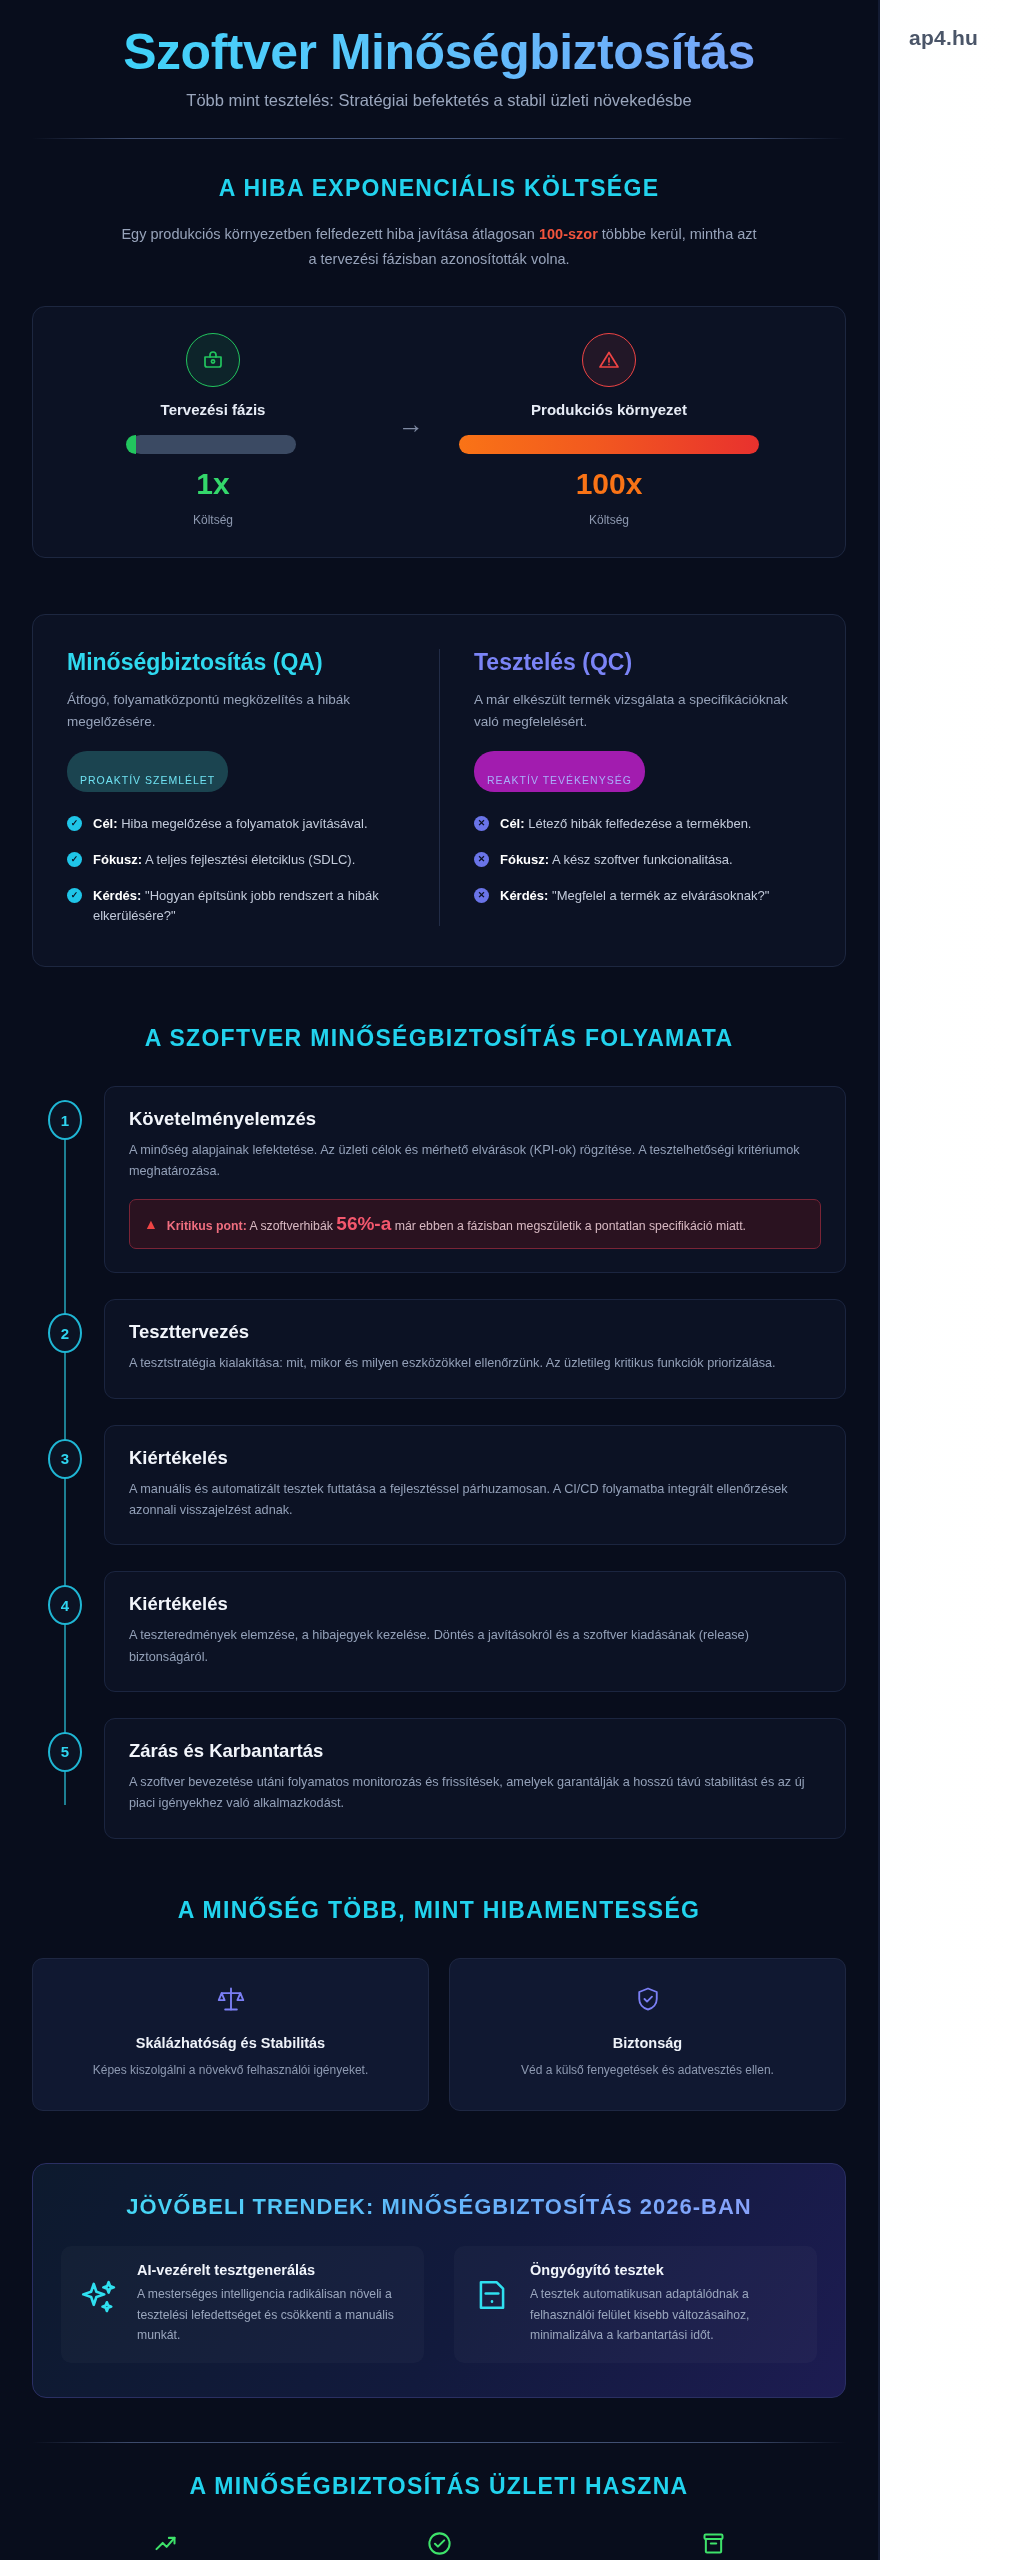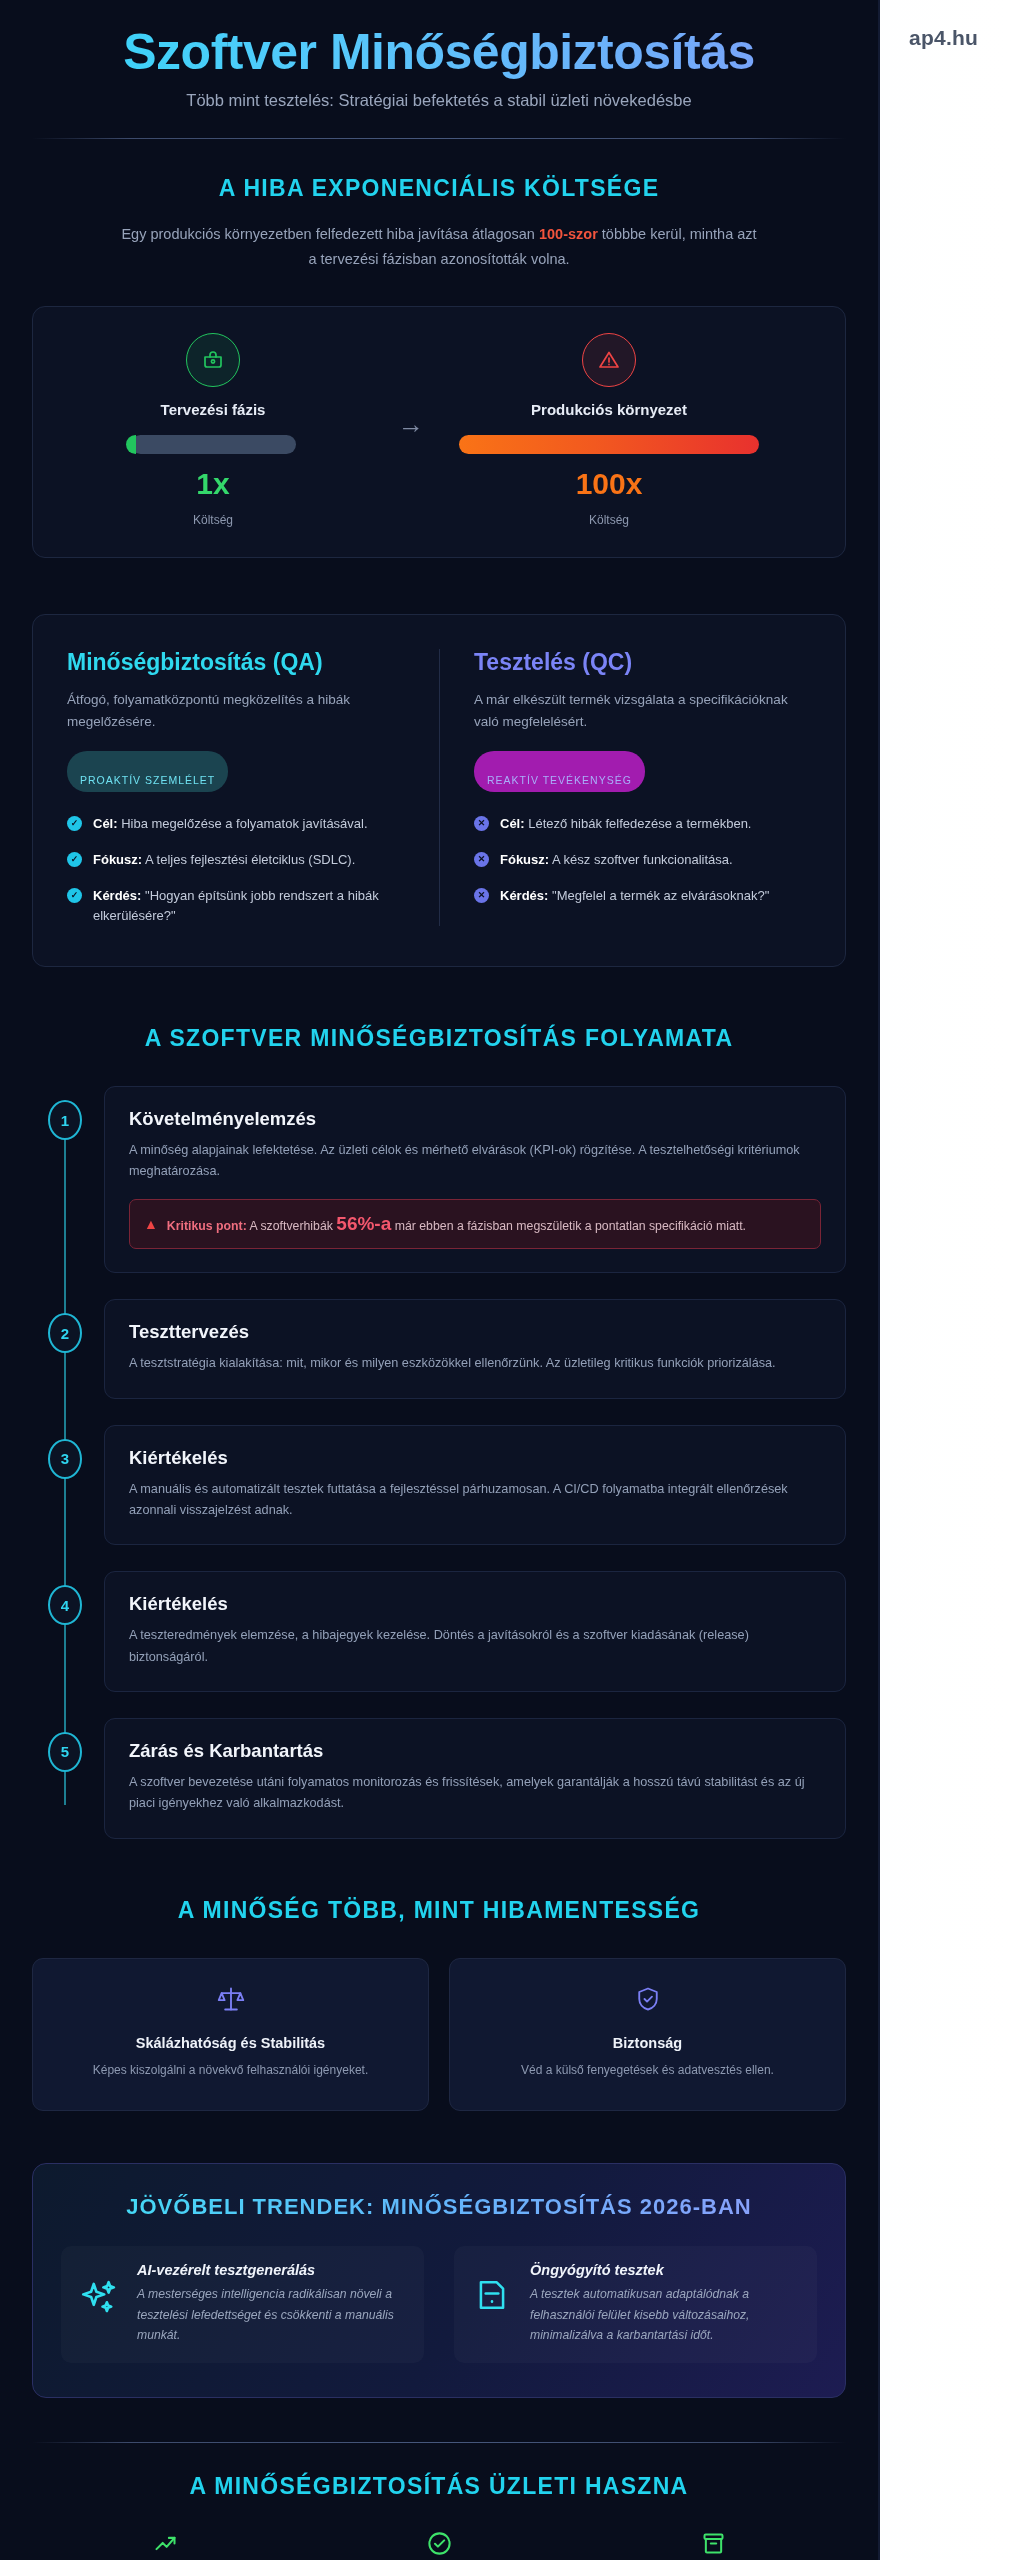--- a/index.html
+++ b/index.html
@@ -178,21 +178,21 @@
     border: 1px solid #2a2f63; border-radius: 14px;
     padding: 30px 28px 34px;
   }
   .trends h2 {
     text-align: center; font-size: 22px; font-weight: bold; letter-spacing: 1px;
     background: linear-gradient(92deg, #3fe0f5 0%, #62b5fb 50%, #8f9dfb 100%);
     -webkit-background-clip: text; background-clip: text;
     -webkit-text-fill-color: transparent; color: #5fc9f5;
     text-transform: uppercase;
   }
-  .trend-row { margin-top: 26px; display: flex; gap: 30px; font-style: italic; }
+  .trend-row { margin-top: 26px; display: flex; gap: 30px; }
   .ti {
     flex: 1; display: flex; gap: 16px; align-items: flex-start;
     background: rgba(255,255,255,.028); border-radius: 10px; padding: 16px 16px 18px;
   }
   .ti .ic { flex: 0 0 44px; color: #2fe0f0; padding-top: 14px; }
   .ti h5 { font-size: 14.5px; font-weight: bold; color: #f0f4fb; }
   .ti p { margin-top: 6px; font-size: 12.2px; line-height: 1.65; color: #9aa6bd; }
 
   
   .ben-grid { margin-top: 30px; display: flex; gap: 8px; }

